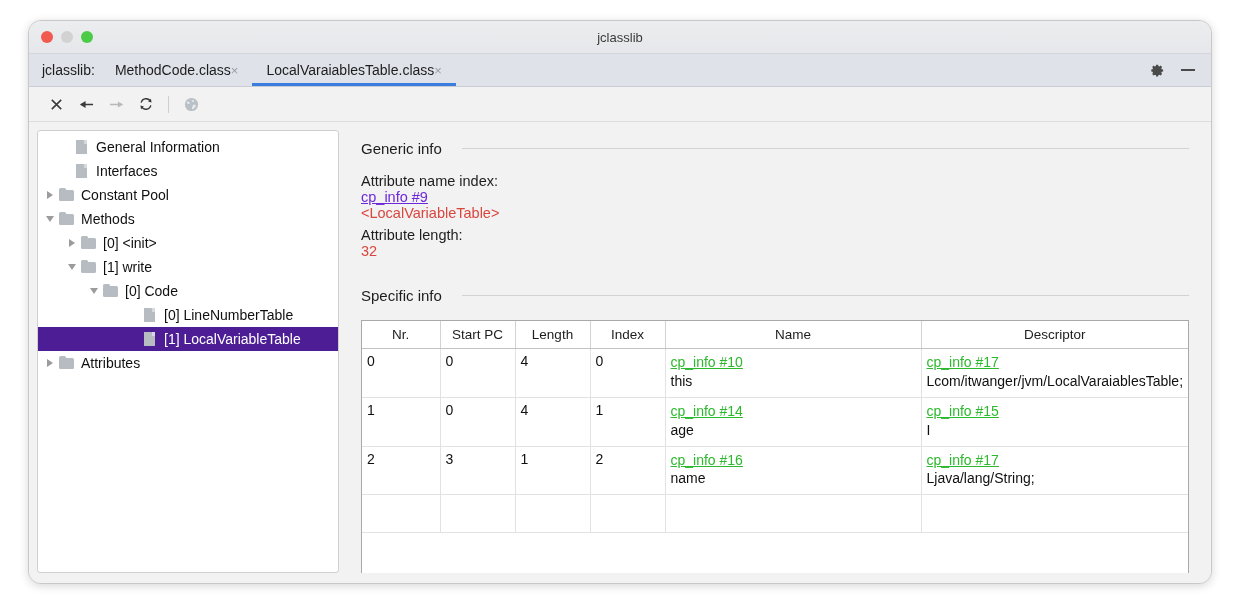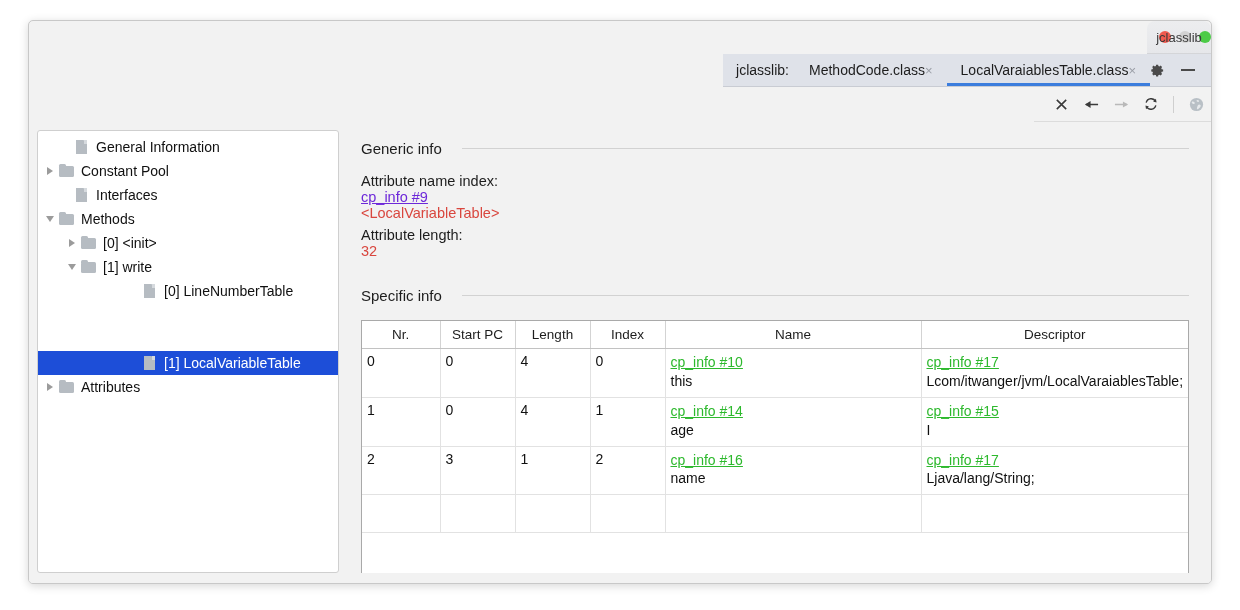--- a/index.html
+++ b/index.html
@@ -21,26 +21,25 @@
 
   
   .window {
     position: absolute;
     left: 28px;
     top: 20px;
     width: 1182px;
     height: 562px;
     background: #f2f2f2;
     border: 1px solid #c8c8c8;
-    border-radius: 5px;
+    border-radius: 13px;
     box-shadow: 0 2px 10px rgba(0,0,0,0.16);
     overflow: hidden;
     display: flex;
     flex-direction: column;
-    align-items: flex-end;
   }
 
   
   .titlebar {
     position: relative;
     height: 32px;
     min-height: 32px;
     background: linear-gradient(180deg, #ecedef 0%, #e6e7ea 100%);
     border-bottom: 1px solid #d4d5d8;
     border-radius: 8px 8px 0 0;
@@ -174,23 +173,22 @@
   .tnode {
     display: flex;
     align-items: center;
     height: 24px;
     font-size: 14px;
     color: #101010;
     white-space: nowrap;
     cursor: default;
   }
   .tnode.selected {
-    background: #1d4ed8;
+    background: #4c1d95;
     color: #ffffff;
-    margin-top: 48px;
   }
   .twist {
     width: 15px;
     min-width: 15px;
     display: flex;
     align-items: center;
     justify-content: center;
     margin-right: 2px;
   }
   .twist i {
@@ -433,36 +431,36 @@
       <div class="sidebar">
 
         <div class="tnode" style="padding-left:19px">
           <span class="twist">
               <i></i>
             </span>
           <span class="ticon file"></span>
           <span class="tlabel">General Information</span>
         </div>
 
+        <div class="tnode" style="padding-left:19px">
+          <span class="twist">
+              <i></i>
+            </span>
+          <span class="ticon file"></span>
+          <span class="tlabel">Interfaces</span>
+        </div>
+
         <div class="tnode" style="padding-left:4px">
           <span class="twist collapsed">
               <i></i>
             </span>
           <span class="ticon folder"></span>
           <span class="tlabel">Constant Pool</span>
         </div>
 
-        <div class="tnode" style="padding-left:19px">
-          <span class="twist">
-              <i></i>
-            </span>
-          <span class="ticon file"></span>
-          <span class="tlabel">Interfaces</span>
-        </div>
-
 
         <div class="tnode" style="padding-left:4px">
           <span class="twist expanded">
               <i></i>
             </span>
           <span class="ticon folder"></span>
           <span class="tlabel">Methods</span>
         </div>
 
         <div class="tnode" style="padding-left:26px">
@@ -474,20 +472,27 @@
         </div>
 
         <div class="tnode" style="padding-left:26px">
           <span class="twist expanded">
               <i></i>
             </span>
           <span class="ticon folder"></span>
           <span class="tlabel">[1] write</span>
         </div>
 
+        <div class="tnode" style="padding-left:48px">
+          <span class="twist expanded">
+              <i></i>
+            </span>
+          <span class="ticon folder"></span>
+          <span class="tlabel">[0] Code</span>
+        </div>
 
         <div class="tnode" style="padding-left:87px">
           <span class="twist">
               <i></i>
             </span>
           <span class="ticon file"></span>
           <span class="tlabel">[0] LineNumberTable</span>
         </div>
 
         <div class="tnode selected" style="padding-left:87px">

